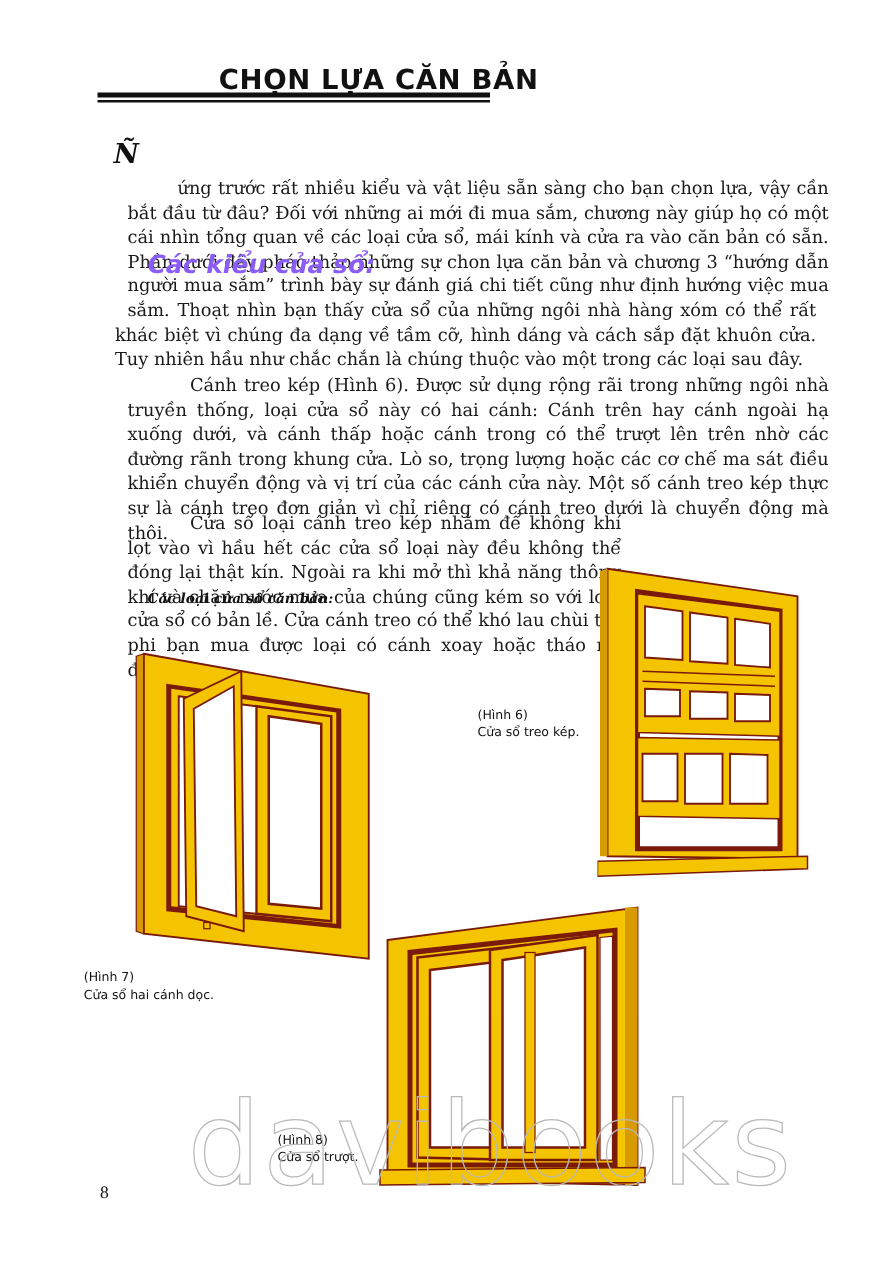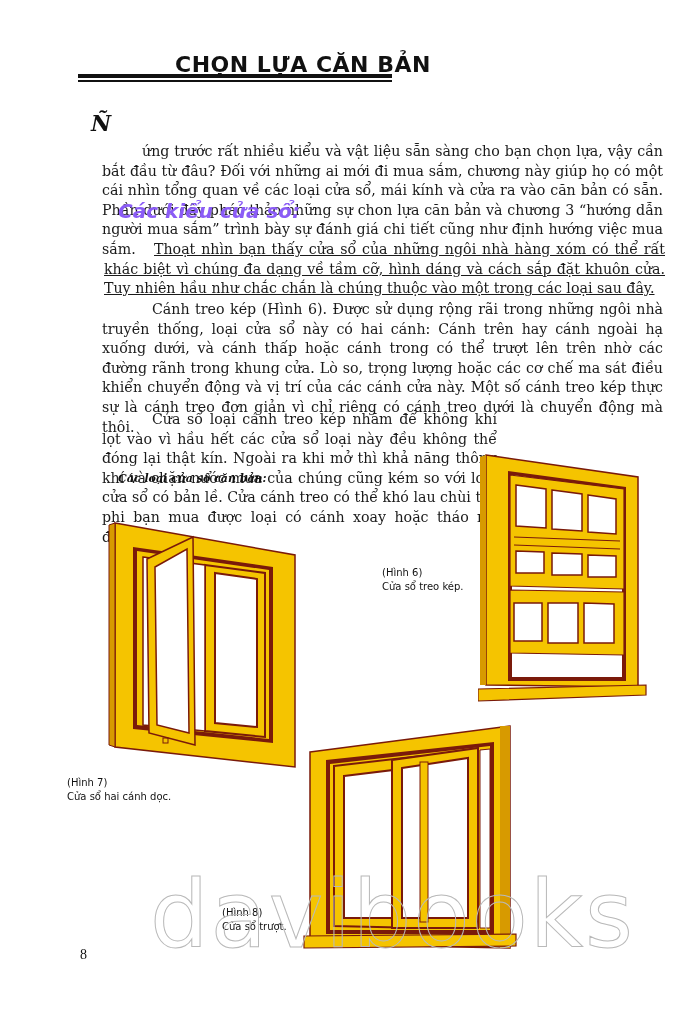--- a/index.html
+++ b/index.html
@@ -14,21 +14,21 @@
   
   .body-text { position: absolute; font-family: "DejaVu Serif", serif; font-size: 14.2px; line-height: 19.6px; color: #1a1a1a; text-align: justify; }
   .para { margin: 12px; }
   .indent { text-indent: 50px; }
 
   .drop-cap { position: absolute; left: 91px; top: 110px; font-family: "DejaVu Serif", serif; font-style: italic; font-weight: bold; font-size: 22px; color: #111; }
   #intro-cont { left: 90px; top: 130px; width: 585px; }
 
   .subhead { position: absolute; left: 118px; top: 199px; font-family: "DejaVu Sans", sans-serif; font-style: italic; font-weight: bold; font-size: 20px; color: #8b5cf6; }
 
-  #p1 { left: 92px; top: 228px; width: 585px; text-decoration: underline; }
+  #p1 { left: 80px; top: 228px; width: 585px; }
   #p2 { left: 90px; top: 288px; width: 585px; }
   #p3 { left: 90px; top: 398px; width: 585px; }
 
   .subhead2 { position: absolute; left: 118px; top: 472px; font-family: "DejaVu Serif", serif; font-style: italic; font-weight: bold; font-size: 11px; color: #111; }
 
   .caption { position: absolute; font-family: "DejaVu Sans", sans-serif; font-size: 10px; line-height: 14px; color: #111; }
   #cap6 { left: 382px; top: 566px; }
   #cap7 { left: 67px; top: 776px; }
   #cap8 { left: 222px; top: 906px; }
 

